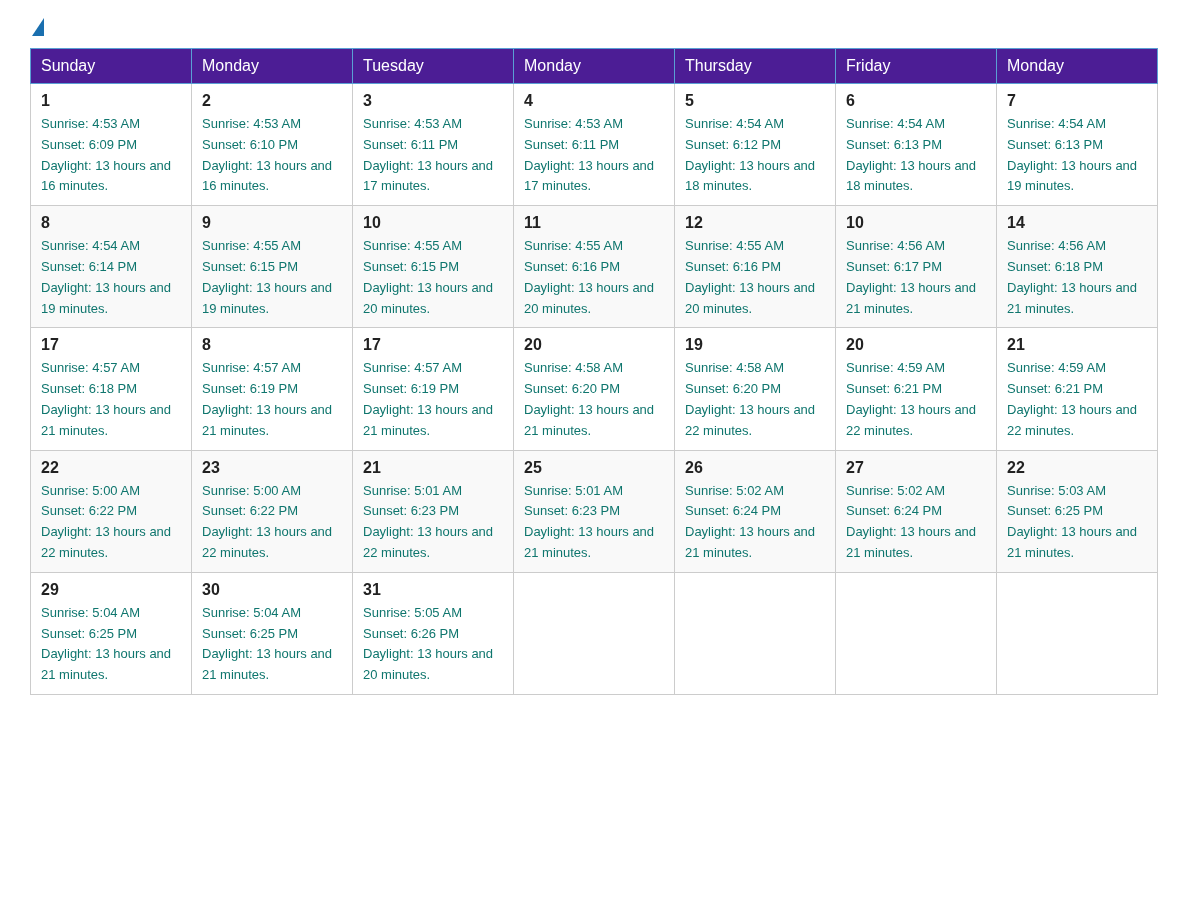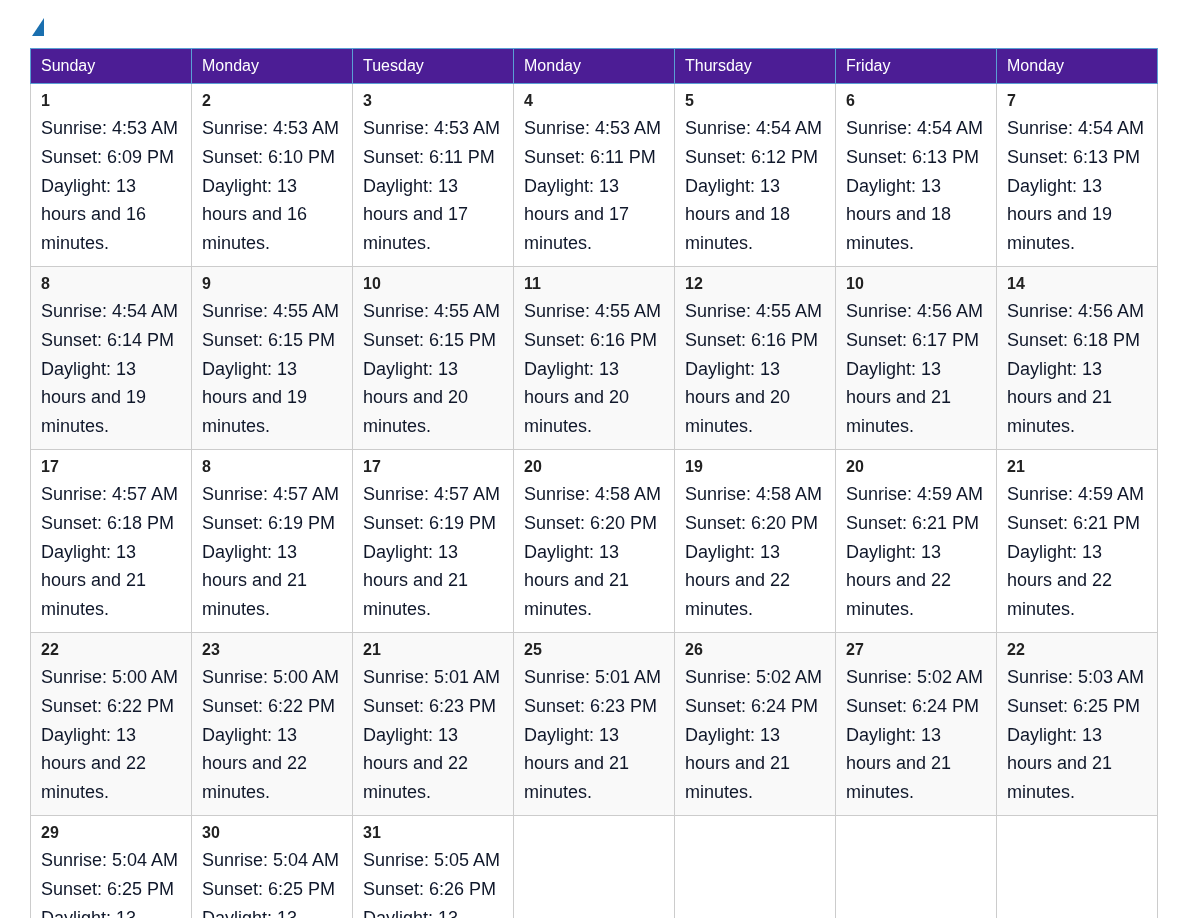--- a/index.html
+++ b/index.html
@@ -82,22 +82,22 @@
       background: #f9f9f9;
     }
     .day-number {
       font-size: 16px;
       font-weight: bold;
       color: #222;
       display: block;
       margin-bottom: 4px;
     }
     .day-info {
-      font-size: 18px;
-      color: #0f172a;
+      font-size: 13px;
+      color: #0f766e;
       line-height: 1.6;
     }
     .empty-cell {
       background: #fff !important;
     }
   </style>
 </head>
 <body>
 
 <div class="header-row">

